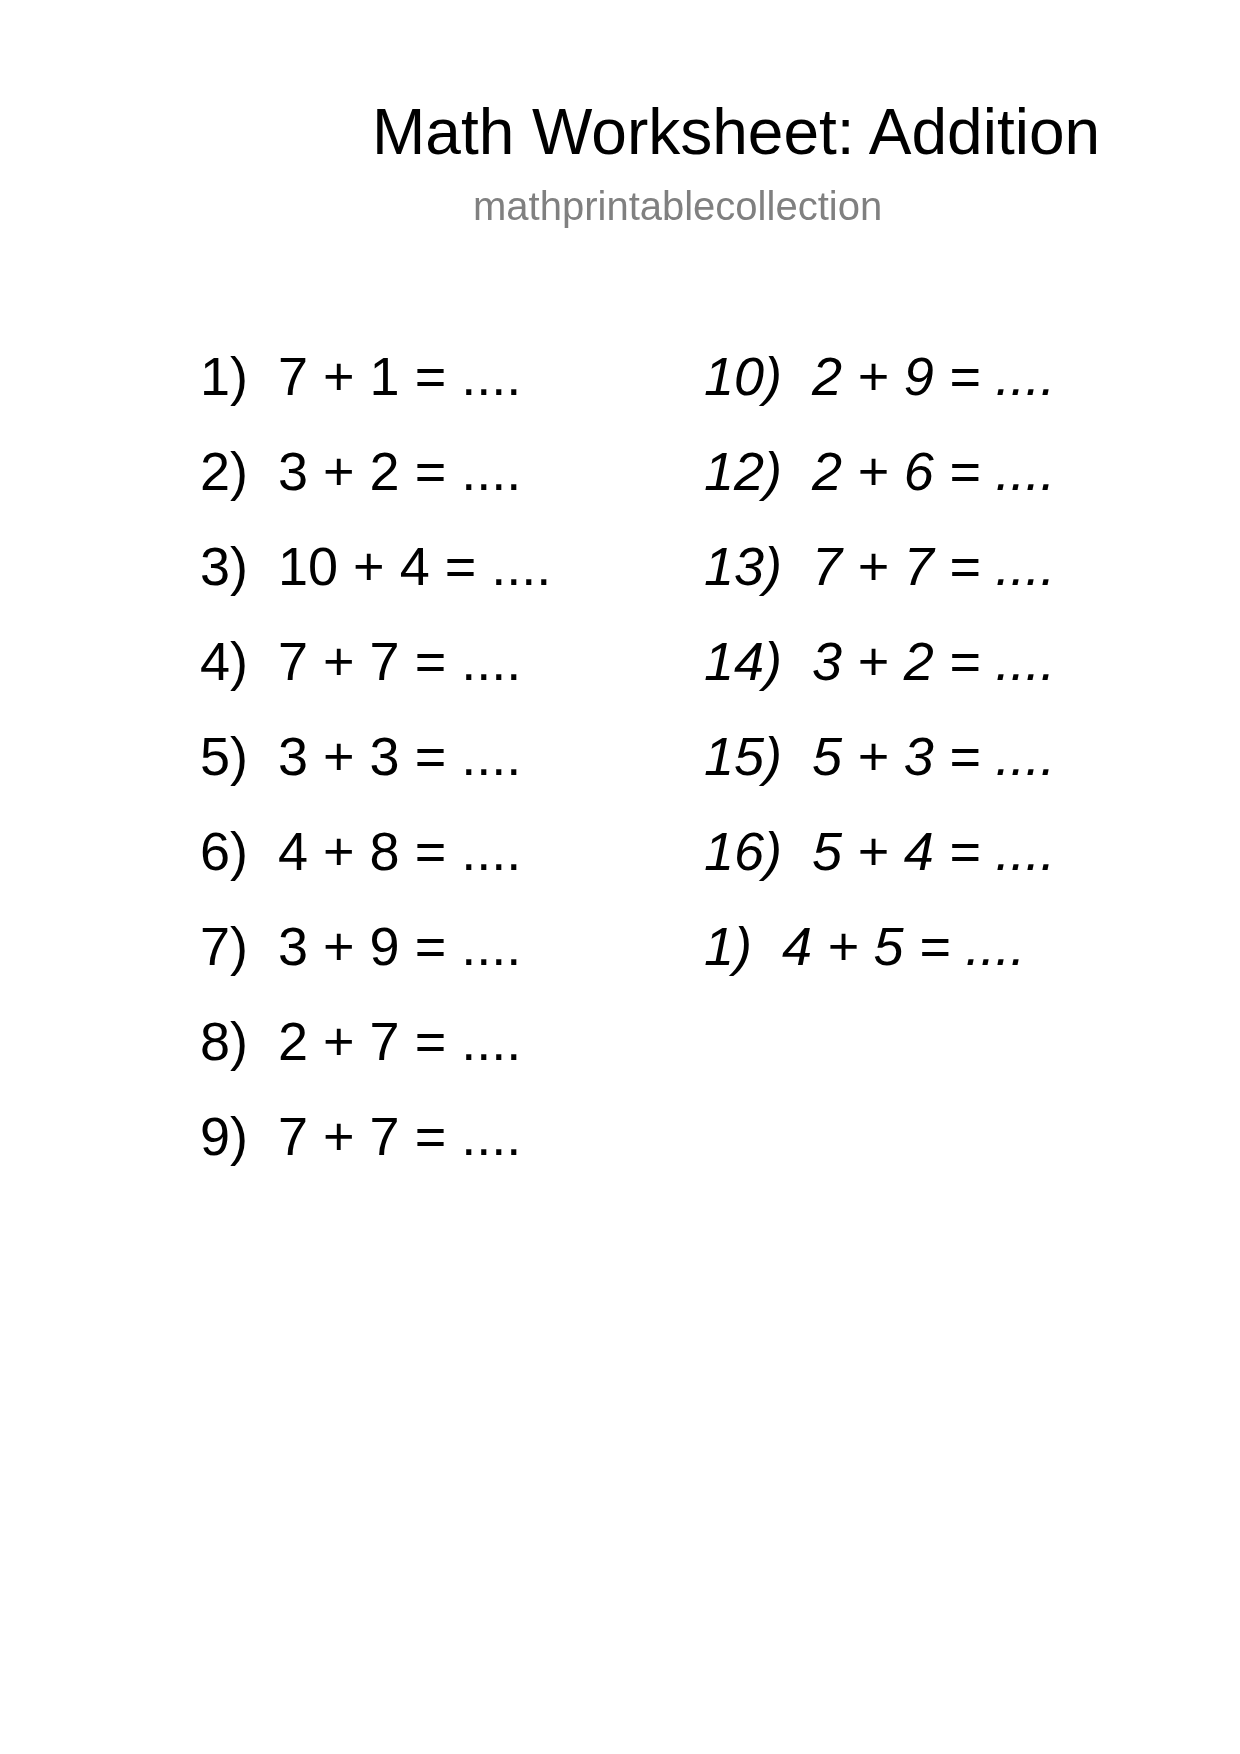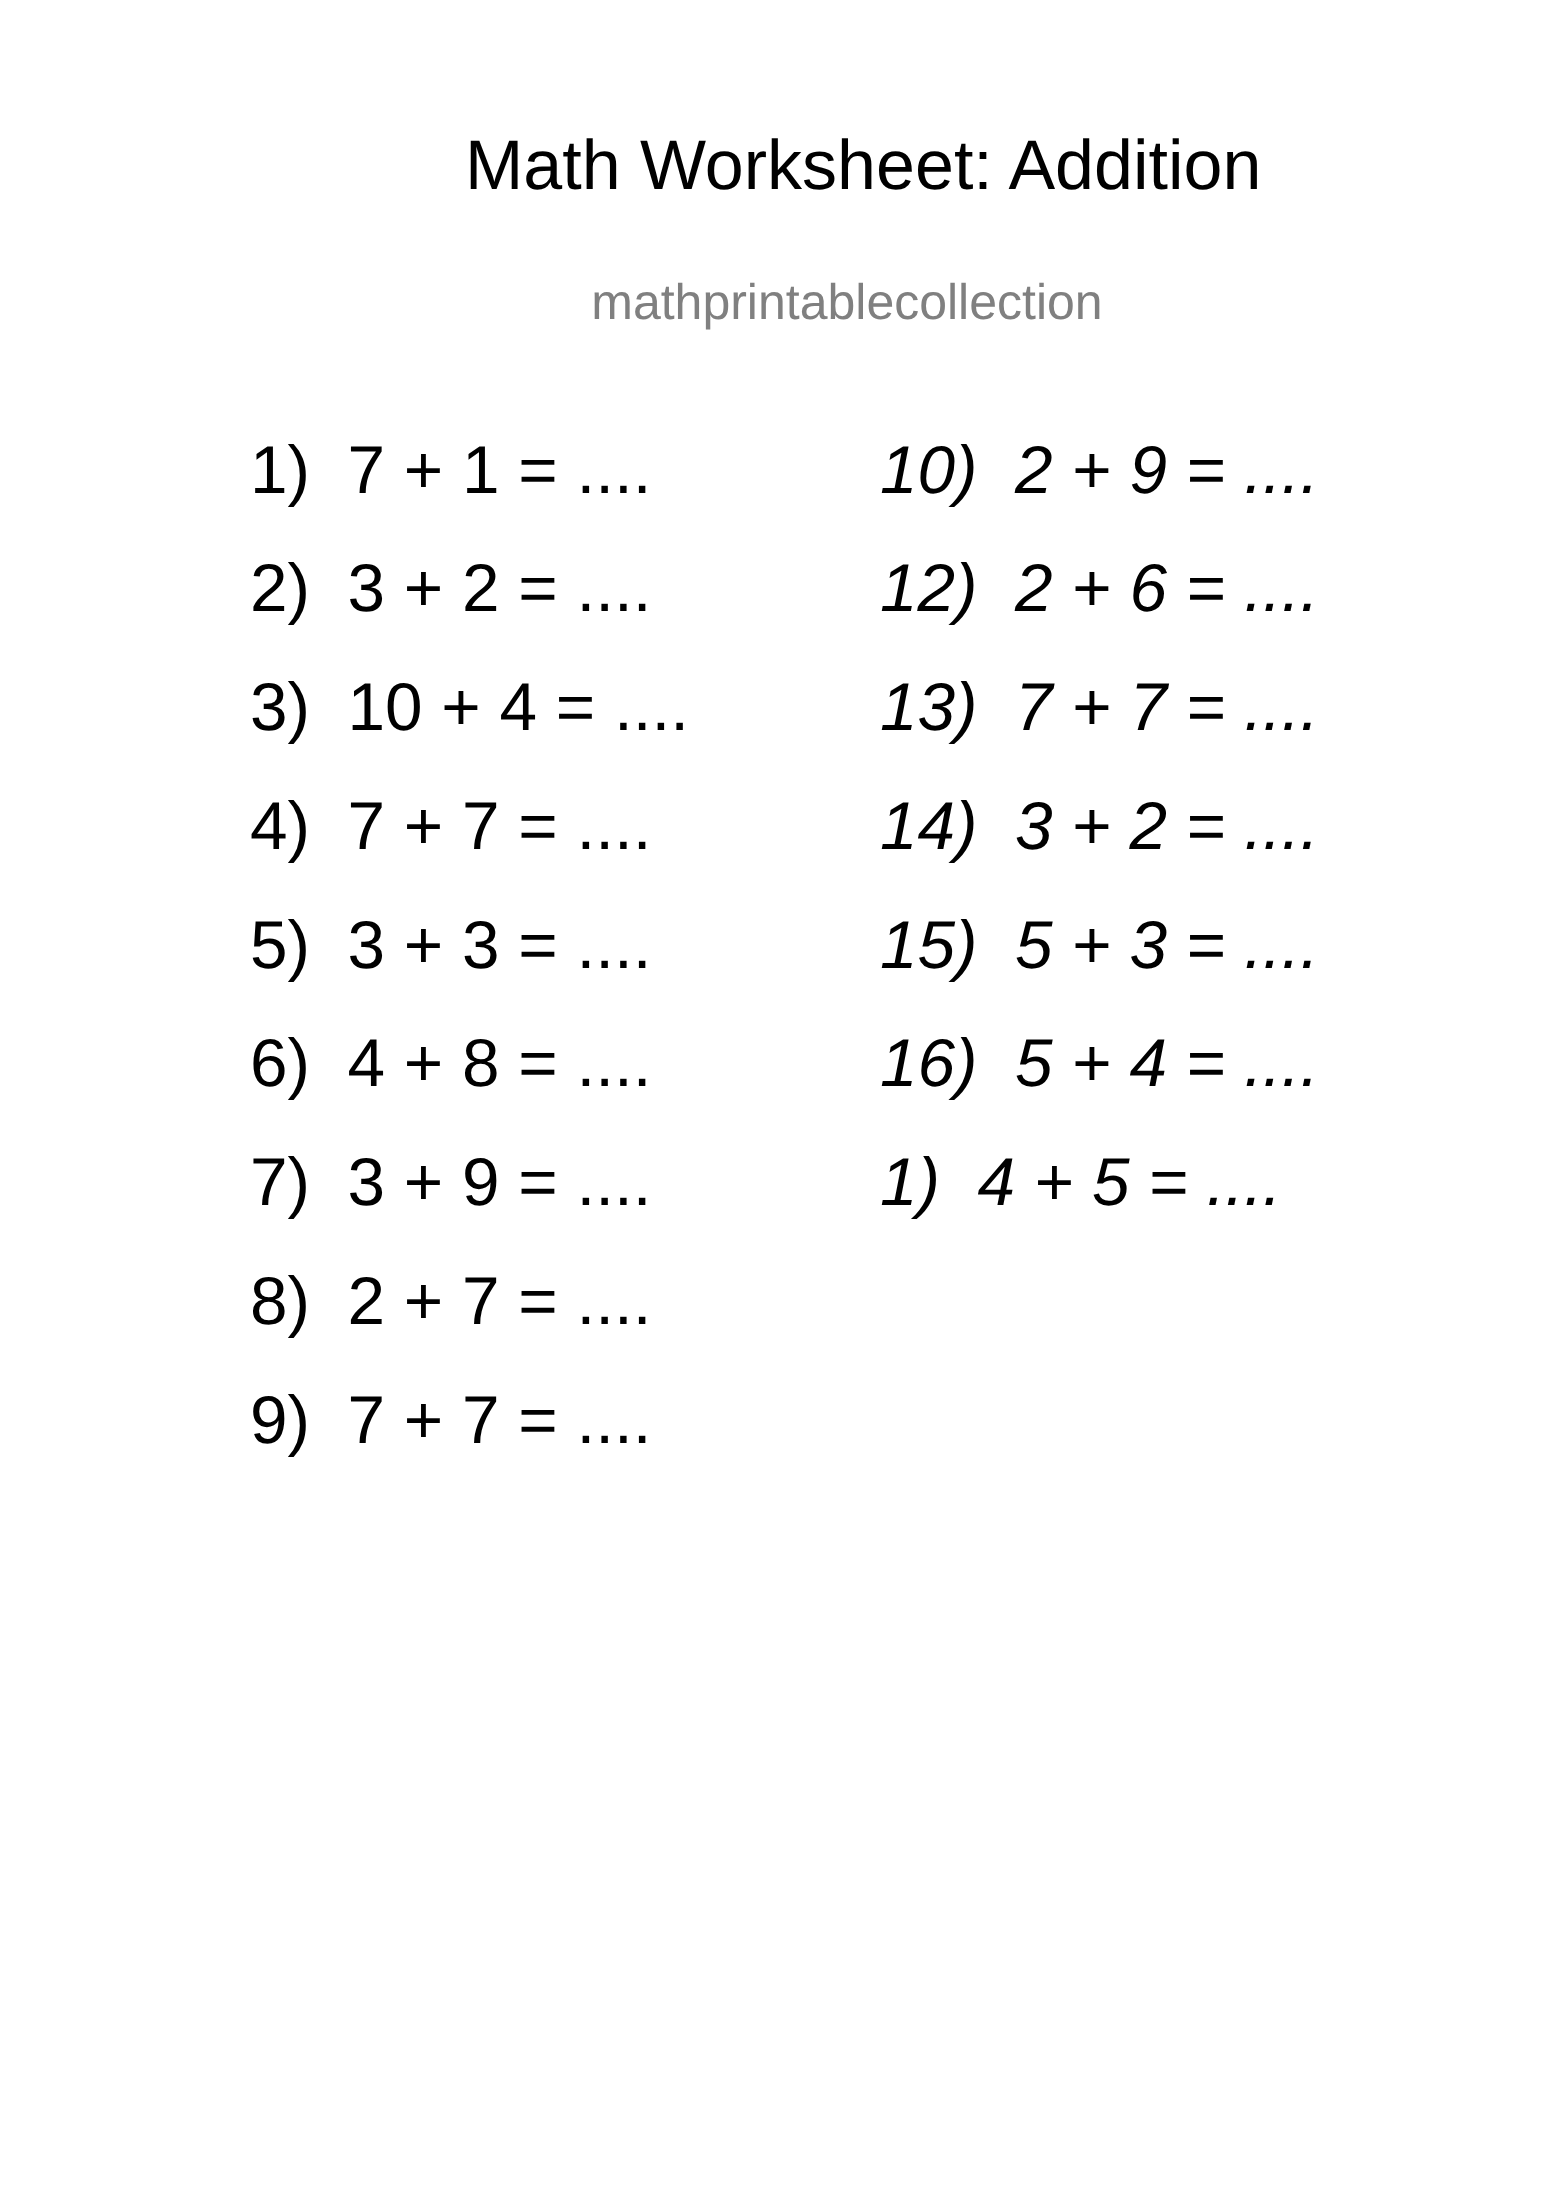--- a/index.html
+++ b/index.html
@@ -12,33 +12,32 @@
       height: 1754px;
       position: relative;
       font-family: "Liberation Sans", "DejaVu Sans", sans-serif;
       color: #000000;
       overflow: hidden;
     }
     .page-title {
       position: absolute;
       left: 372px;
       top: 100px;
-      font-size: 56px;
+      font-size: 64px;
       line-height: 64px;
       white-space: nowrap;
     }
     .page-subtitle {
       position: absolute;
       left: 473px;
       top: 182px;
       font-size: 40px;
       line-height: 48px;
       color: #808080;
       white-space: nowrap;
-      margin-top: 36px;
     }
     .column {
       position: absolute;
       top: 352px;
     }
     .col-left { left: 200px; }
     .col-right { left: 704px; font-style: italic; }
     .problem {
       height: 95px;
       font-size: 54px;

